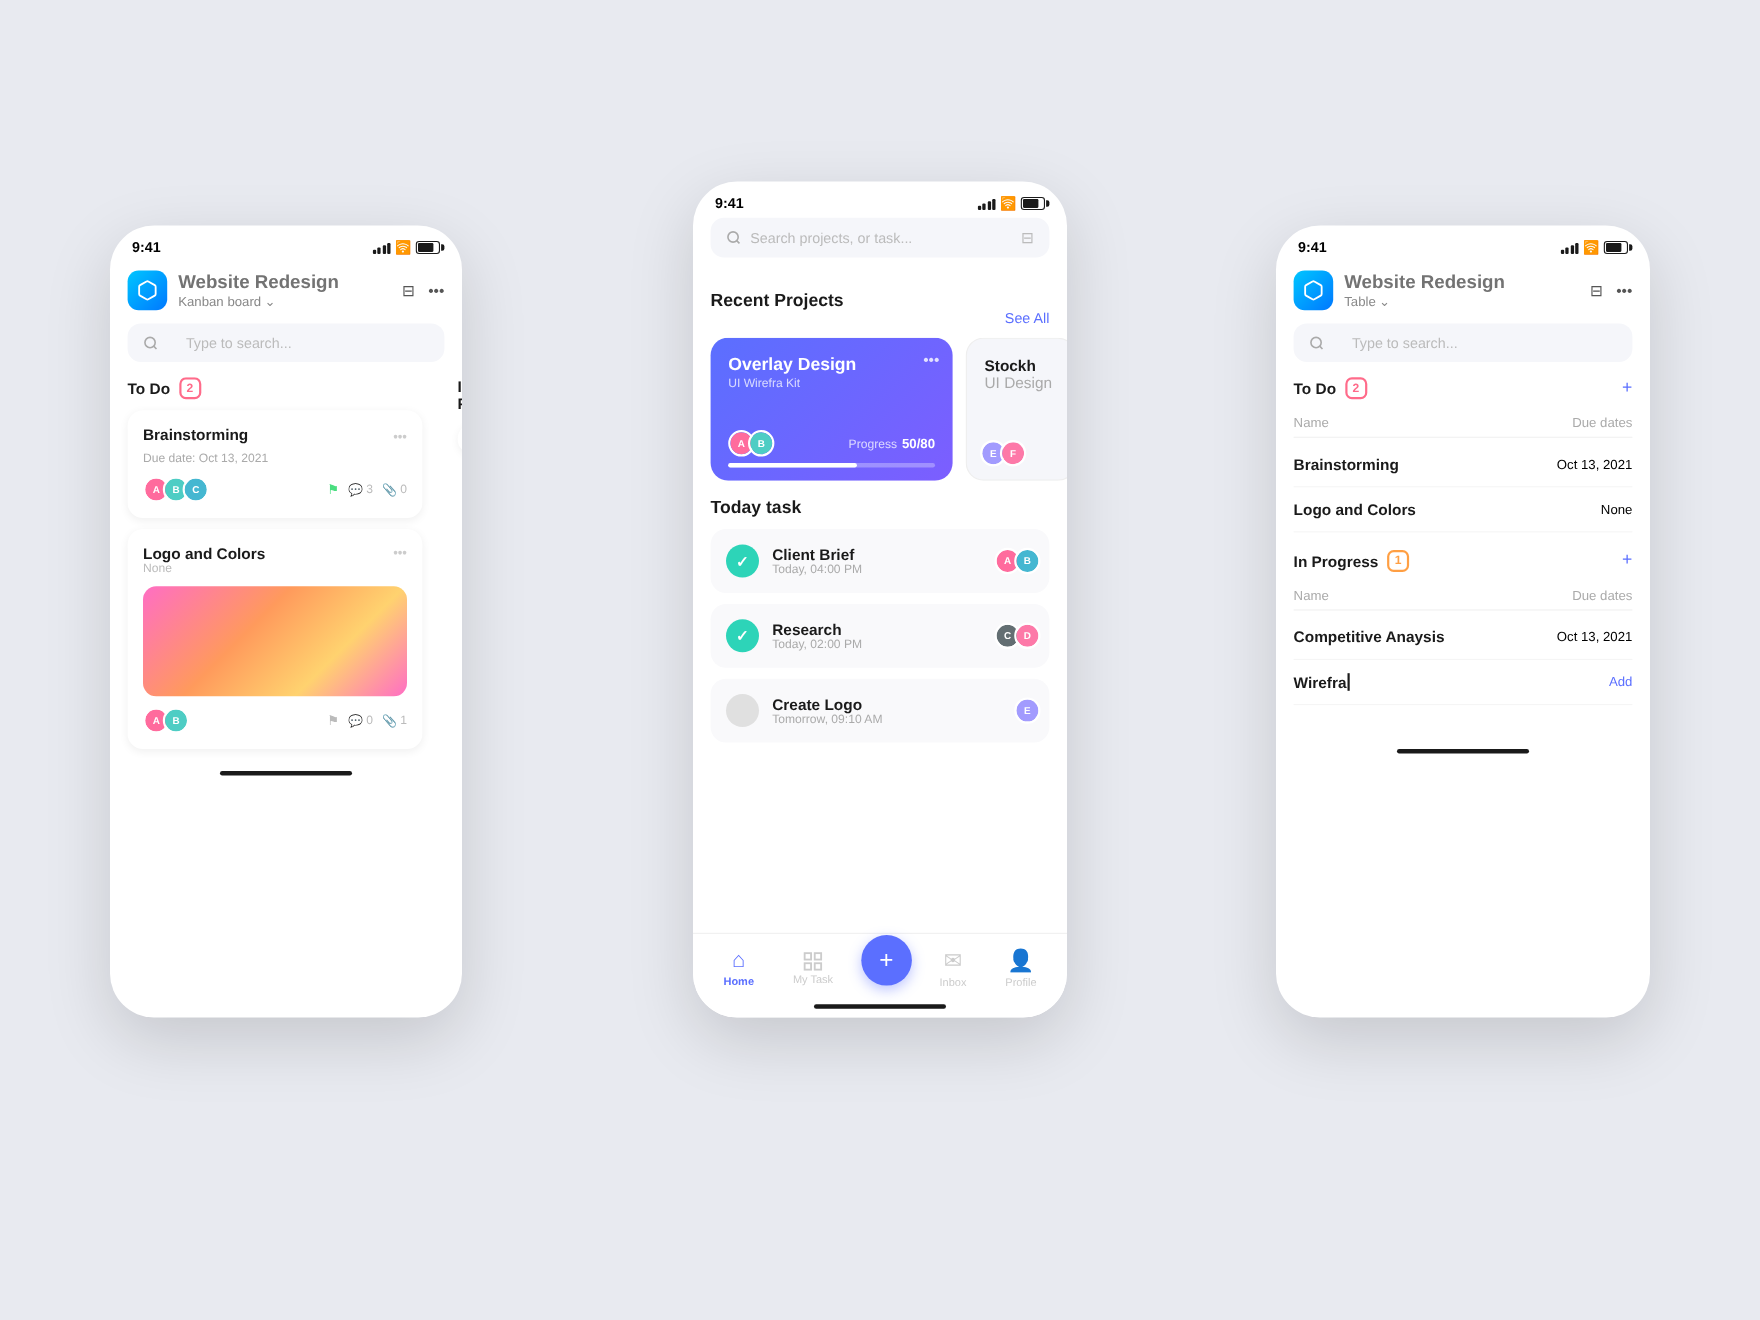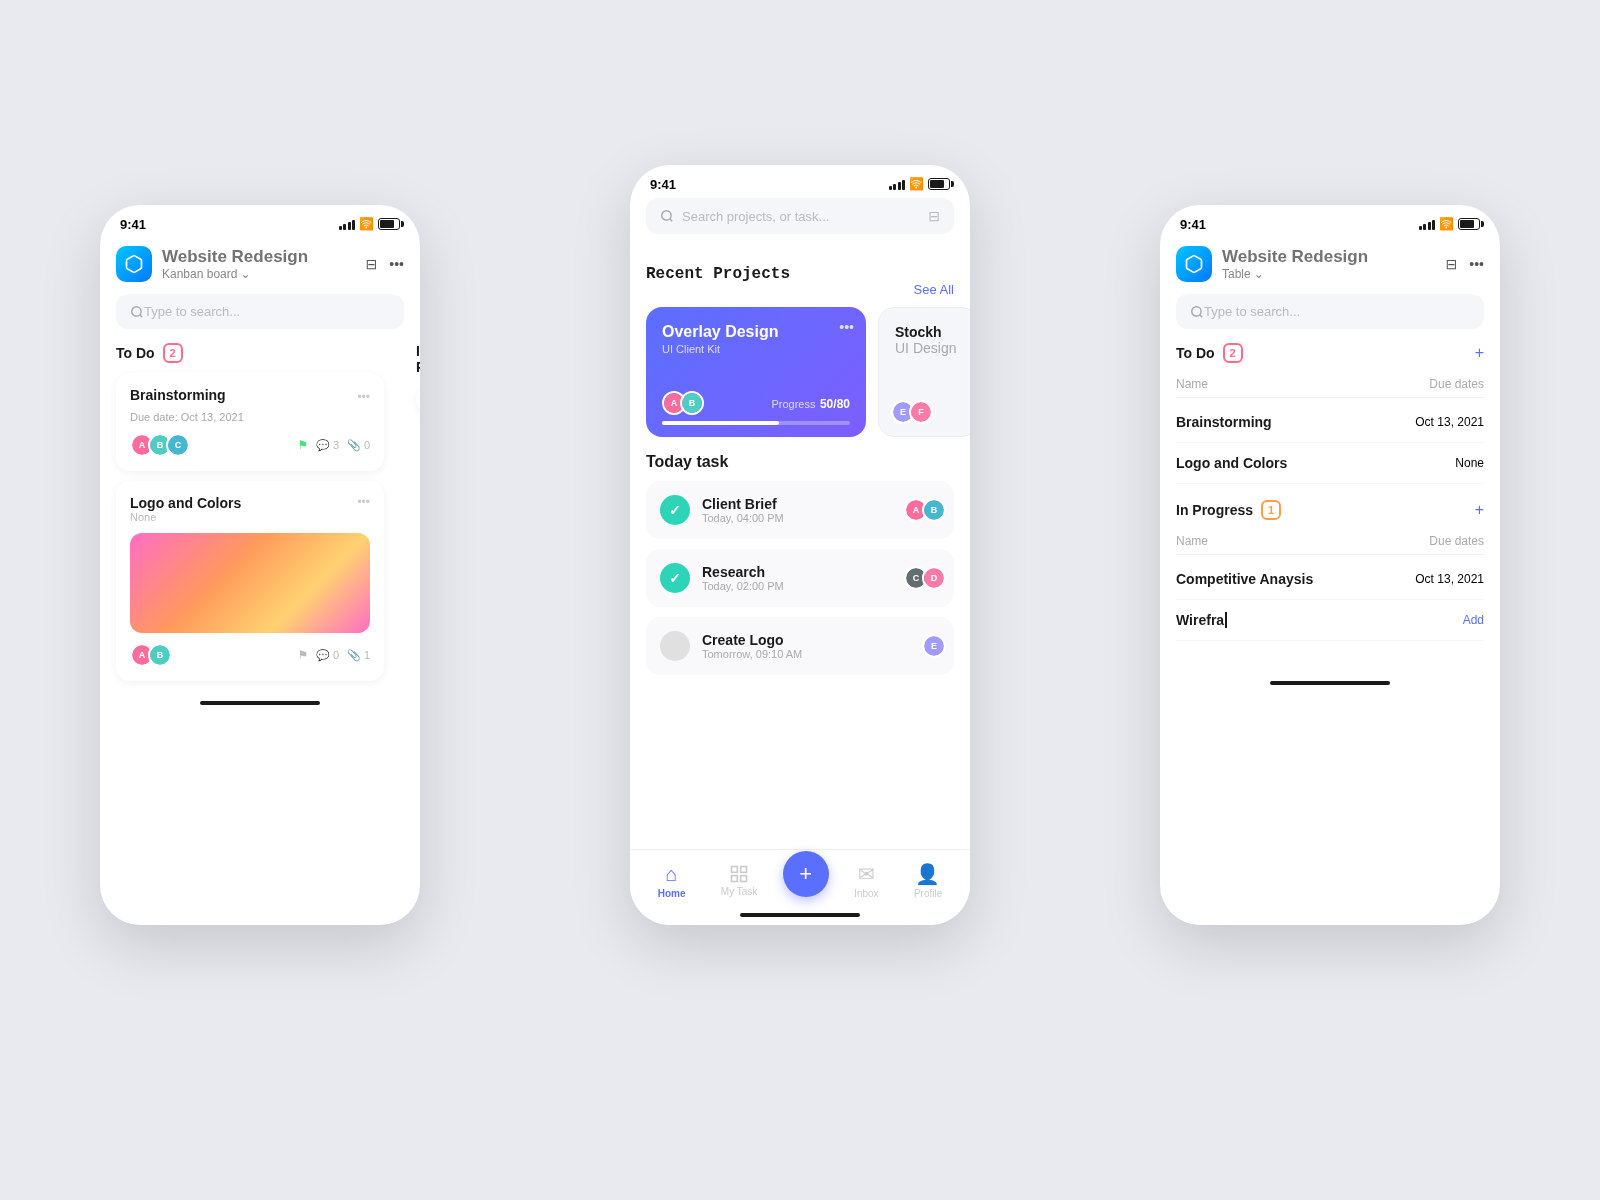--- a/index.html
+++ b/index.html
@@ -51,21 +51,21 @@
     .phone-right {
       width: 340px;
       height: 720px;
       right: 0;
       top: 80px;
       z-index: 2;
     }
     .status-bar {
       display: flex;
       justify-content: space-between;
-      align-items: flex-start;
+      align-items: flex-end;
       padding: 12px 20px 6px;
       font-size: 13px;
       font-weight: 600;
     }
     .status-icons {
       display: flex;
       align-items: center;
       gap: 4px;
     }
     .signal-bars {
@@ -149,21 +149,21 @@
       font-size: 14px;
       cursor: pointer;
     }
     .search-bar {
       margin: 0 16px 14px;
       background: #f5f6fa;
       border-radius: 12px;
       padding: 10px 14px;
       display: flex;
       align-items: center;
-      gap: 0;
+      gap: 25px;
       color: #aaa;
       font-size: 13px;
     }
     .search-bar svg { flex-shrink: 0; }
 
     
     .column-header {
       display: flex;
       align-items: center;
       padding: 0 16px;
@@ -375,21 +375,20 @@
       display: flex;
       justify-content: space-between;
       align-items: center;
       padding: 0 16px;
       margin-bottom: 10px;
     }
     .section-title {
       font-size: 16px;
       font-weight: 700;
       color: #1a1a1a;
-      font-family: Liberation Mono, monospace;
     }
     .see-all {
       font-size: 13px;
       color: #5b6fff;
       font-weight: 500;
       margin-top: 32px;
     }
     .projects-scroll {
       display: flex;
       gap: 12px;
@@ -802,21 +801,21 @@
     </div>
 
     <div class="section-header">
       <span class="section-title">Recent Projects</span>
       <span class="see-all">See All</span>
     </div>
     <div class="projects-scroll">
 
       <div class="project-card project-card-blue">
         <div class="project-card-title">Overlay Design</div>
-        <div class="project-card-sub">UI Client Kit</div>
+        <div class="project-card-sub">UI Wirefra Kit</div>
         <span class="project-dots-btn">•••</span>
         <div class="project-footer">
           <div style="display:flex;align-items:center;justify-content:space-between;margin-bottom:6px">
             <div class="avatars">
               <div class="avatar">
                   <div class="avatar-circle" style="background:#ff6b9d">A</div>
                 </div>
               <div class="avatar">
                   <div class="avatar-circle" style="background:#4ecdc4">B</div>
                 </div>

